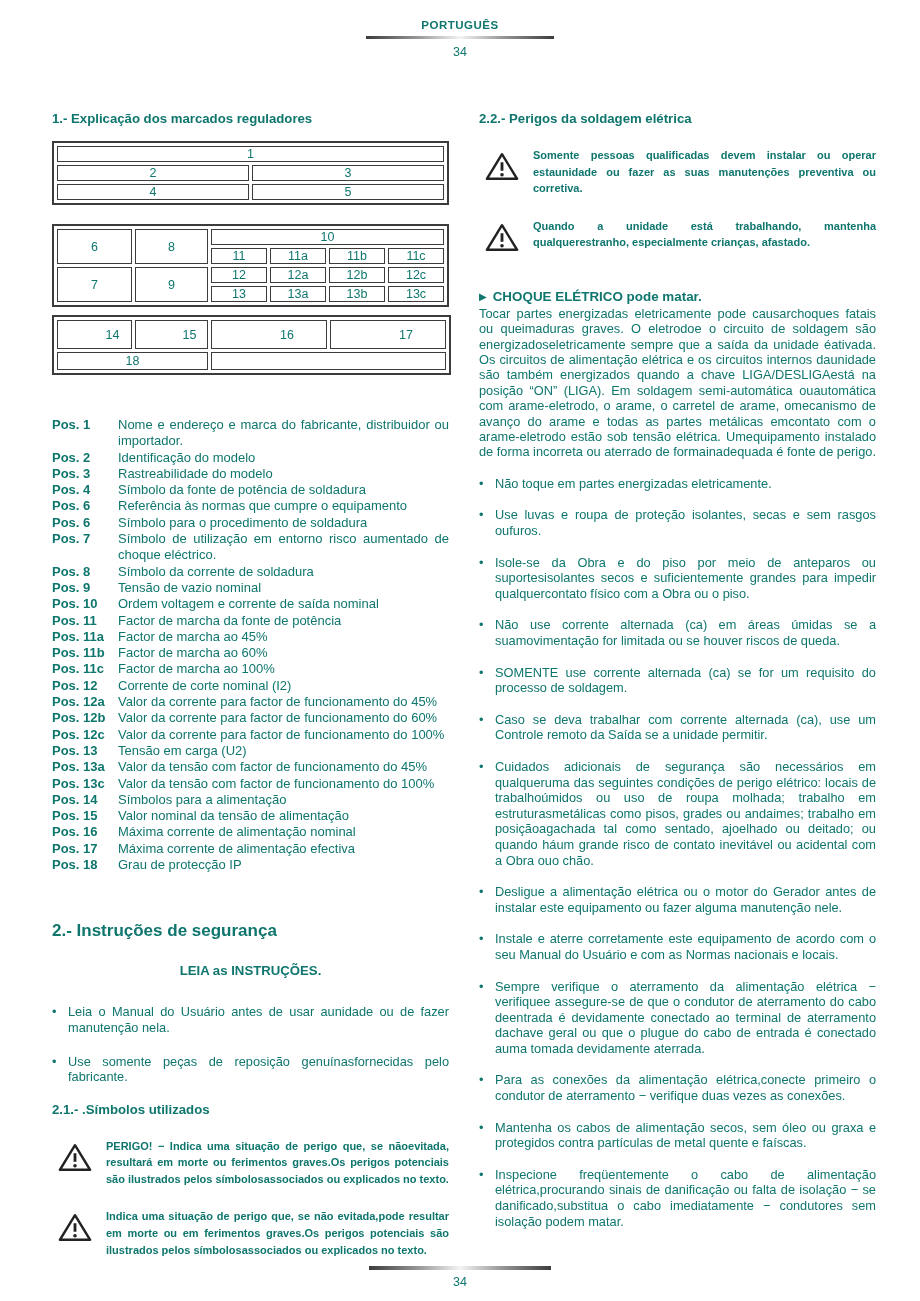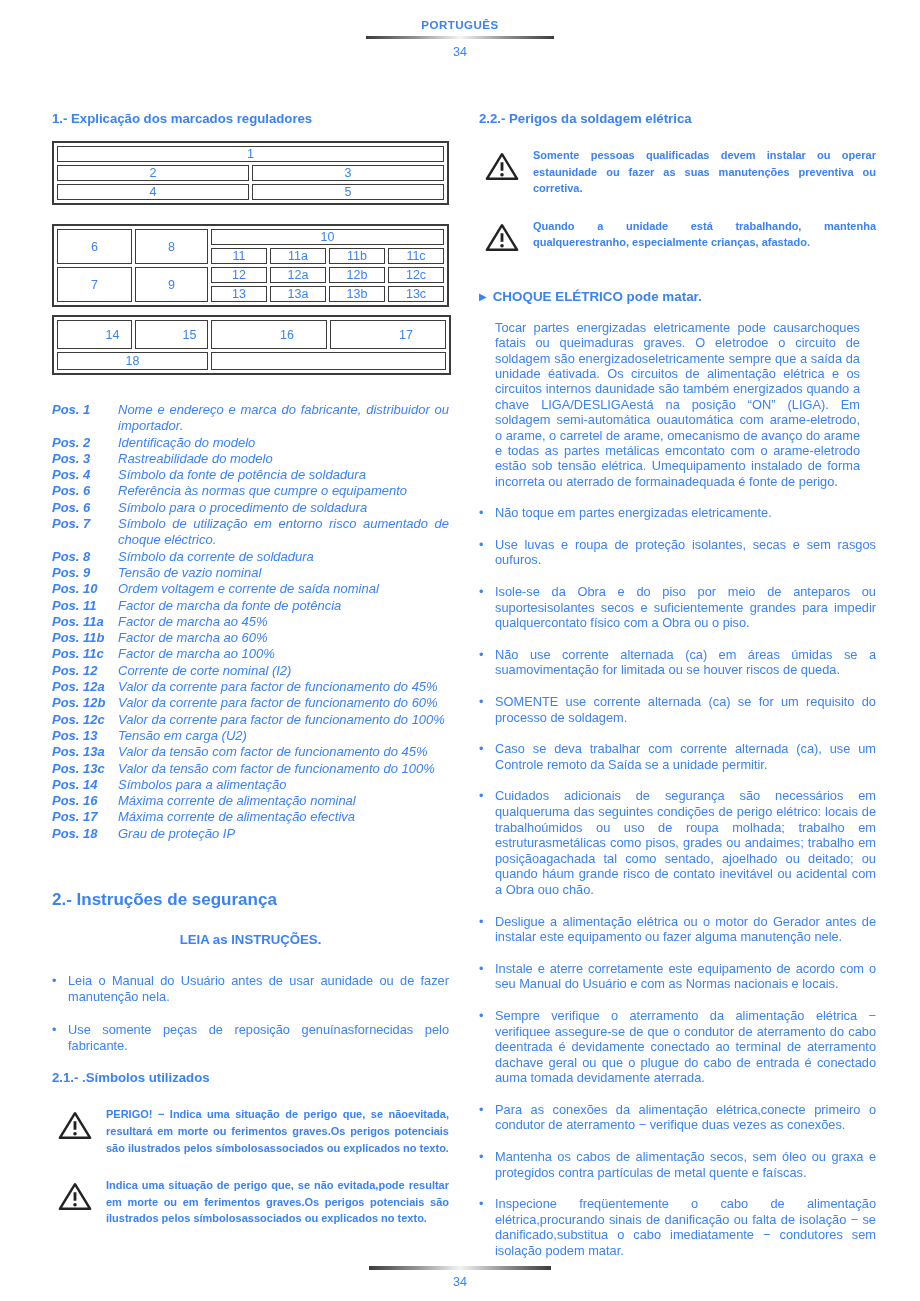--- a/index.html
+++ b/index.html
@@ -1,17 +1,17 @@
 <!DOCTYPE html>
 <html><head>
 <meta charset="utf-8">
 <style>
   html,body{margin:0;padding:0;background:#ffffff;}
   .page{position:relative;width:920px;height:1301px;background:#ffffff;overflow:hidden;
-        font-family:"Liberation Sans","DejaVu Sans",sans-serif;color:#3b82f6;}
+        font-family:"Liberation Sans","DejaVu Sans",sans-serif;color:#0f766e;}
   
   .page-header{text-align:center;padding-top:19px;}
   .lang{font-size:11.5px;font-weight:bold;letter-spacing:.5px;}
   .hrule{width:188px;height:3px;margin:5px auto 6px auto;
          background:linear-gradient(90deg,#3c3c3c 0%,#9a9a9a 28%,#f4f4f4 50%,#9a9a9a 72%,#3c3c3c 100%);}
   .pnum{font-size:12.5px;}
   .page-footer{position:absolute;left:0;right:0;bottom:12px;text-align:center;}
   .frule{width:182px;height:4px;margin:0 auto 5px auto;
          background:linear-gradient(90deg,#3c3c3c 0%,#9a9a9a 28%,#f4f4f4 50%,#9a9a9a 72%,#3c3c3c 100%);}
   
@@ -26,26 +26,26 @@
   .mtable td{border:1.5px solid #3c3c3c;text-align:center;vertical-align:middle;
              font-size:12.5px;padding:0;height:15px;overflow:hidden;}
   .t1{margin-top:15px;}
   .t1 td{height:14px;}
   .t2{margin-top:19px;}
   .t2 td{height:13px;}
   .t3{margin-top:8px;}
   .t3 .r1 td{height:27px;padding-left:36px;}
   .t3 .r2 td{height:16px;}
   
-  .pos-list{margin-top:27px;font-style:italic;}
+  .pos-list{margin-top:42px;}
   .pos-row{display:flex;font-size:13px;line-height:16.3px;}
   .pos-label{flex:0 0 66px;font-weight:bold;}
   .pos-text{flex:1;text-align:justify;}
   
-  .para{font-size:12.8px;line-height:15.4px;text-align:justify;margin:16px;}
+  .para{font-size:12.8px;line-height:15.4px;text-align:justify;margin:0;}
   .bullet-item{display:flex;font-size:12.8px;line-height:15.6px;margin-top:16px;}
   .bullet-dot{flex:0 0 16px;}
   .bullet-text{flex:1;text-align:justify;}
   
   .warn{display:flex;margin-top:21px;}
   .warn-icon{flex:0 0 48px;padding:4px 0 0 6px;}
   .warn-text{flex:1;font-size:11px;line-height:16.6px;font-weight:bold;text-align:justify;}
   .arrow-head{display:flex;align-items:baseline;font-size:13.4px;font-weight:bold;margin:32px 0 2px 0;}
   .arrow-glyph{font-size:10px;margin-right:6px;position:relative;top:-1px;}
   .mt22{margin-top:22px;text-align:center;}
@@ -229,30 +229,34 @@
           </div>
         <div class="pos-row">
             <span class="pos-label">Pos. 13c</span>
             <span class="pos-text">Valor da tensão com factor de funcionamento do 100%</span>
           </div>
         <div class="pos-row">
             <span class="pos-label">Pos. 14</span>
             <span class="pos-text">Símbolos para a alimentação</span>
           </div>
         <div class="pos-row">
+            <span class="pos-label">Pos. 15</span>
+            <span class="pos-text">Valor nominal da tensão de alimentação</span>
+          </div>
+        <div class="pos-row">
             <span class="pos-label">Pos. 16</span>
             <span class="pos-text">Máxima corrente de alimentação nominal</span>
           </div>
         <div class="pos-row">
             <span class="pos-label">Pos. 17</span>
             <span class="pos-text">Máxima corrente de alimentação efectiva</span>
           </div>
         <div class="pos-row">
             <span class="pos-label">Pos. 18</span>
-            <span class="pos-text">Grau de proteção IP</span>
+            <span class="pos-text">Grau de protecção IP</span>
           </div>
       </div>
 
       <p class="h-big mt48">2.- Instruções de segurança</p>
       <p class="h-small mt22">LEIA as INSTRUÇÕES.</p>
 
       <div class="bullet-item mt26">
         <span class="bullet-dot">•</span>
         <span class="bullet-text">Leia o Manual do Usuário antes de usar aunidade ou de fazer manutenção nela.</span>
       </div>

